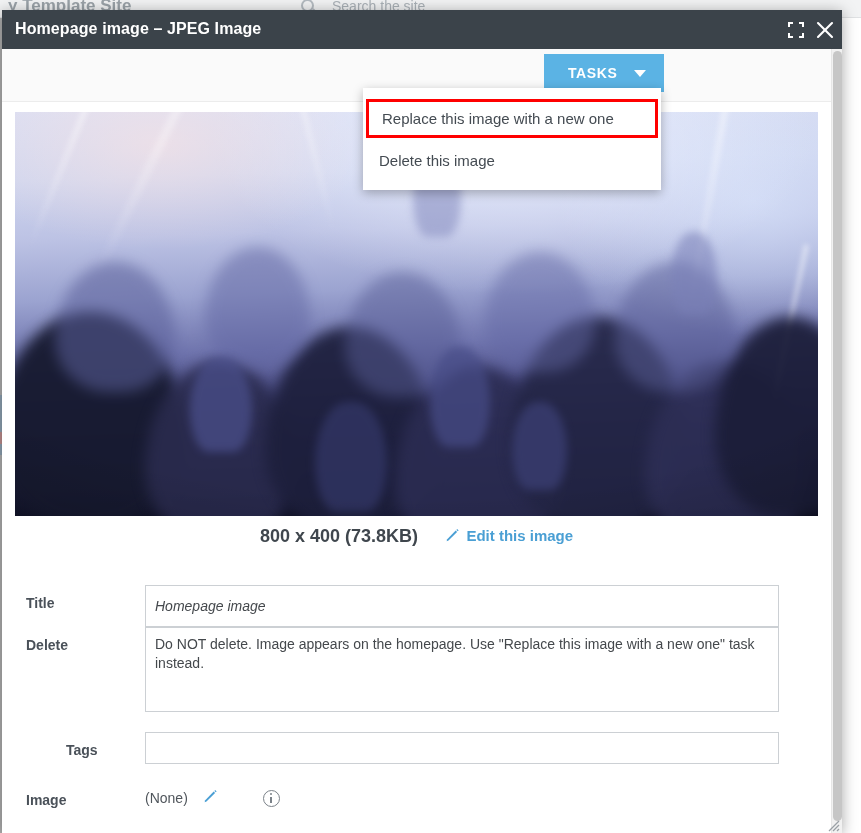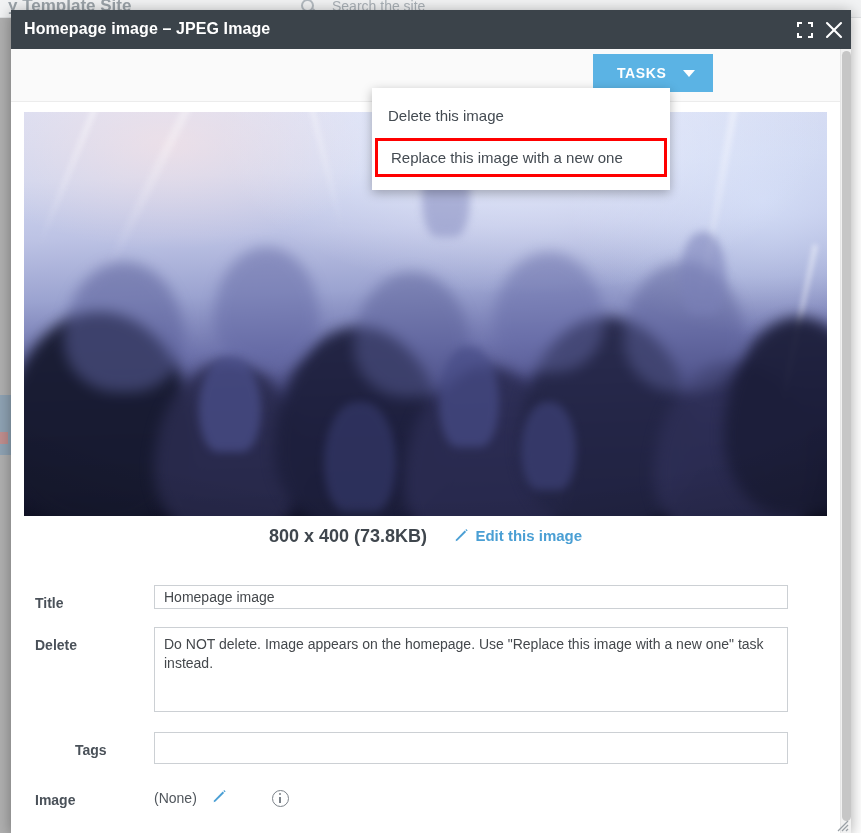--- a/index.html
+++ b/index.html
@@ -48,21 +48,21 @@
     background: #8fa3b4;
   }
   #bg-left-card2 {
     position: absolute; left: 0; top: 432px; width: 8px; height: 12px;
     background: #c08f8f;
   }
 
   
   #modal {
     position: absolute;
-    left: 11px; top: 10px;
+    left: 2px; top: 10px;
     width: 840px; height: 823px;
     background: #ffffff;
     box-shadow: 0 2px 14px rgba(0,0,0,.35);
     overflow: hidden;
   }
 
   
   #titlebar {
     position: absolute; left: 0; top: 0; width: 840px; height: 39px;
     background: #3b434a;
@@ -85,21 +85,20 @@
     position: absolute; left: 0; top: 39px; width: 829px; height: 53px;
     background: #fafafa;
     border-bottom: 1px solid #ececec;
   }
   #tasks-button {
     position: absolute; left: 542px; top: 5px;
     width: 120px; height: 38px;
     background: #5bb3e4;
     color: #ffffff;
     cursor: pointer;
-    margin-left: 40px;
   }
   #tasks-label {
     position: absolute; left: 24px; top: 11px;
     font-size: 14px; font-weight: bold; letter-spacing: .6px;
   }
   #tasks-caret {
     position: absolute; left: 90px; top: 16px;
     width: 0; height: 0;
     border-left: 6px solid transparent;
     border-right: 6px solid transparent;
@@ -209,21 +208,21 @@
 
   input.txt, textarea.txt {
     font-family: "Liberation Sans", sans-serif;
     font-size: 14px; color: #44484c;
     border: 1px solid #ccd0d4;
     background: #ffffff;
     padding: 7px 9px;
     outline: none;
     border-radius: 0;
   }
-  #title-input { width: 634px; height: 24px; }
+  #title-input { width: 634px; height: 42px; font-style: italic; }
   #caption-input {
     width: 634px; height: 85px;
     resize: none; line-height: 19px;
   }
   #tags-input { width: 634px; height: 32px; }
 
   #link-value {
     font-size: 14px; color: #50565c;
     vertical-align: middle;
   }
@@ -299,25 +298,25 @@
   </div>
 
   <div id="toolbar">
     <div id="tasks-button">
       <span id="tasks-label">TASKS</span>
       <span id="tasks-caret"></span>
     </div>
   </div>
 
   <div id="tasks-menu">
+    <div class="menu-item highlight">
+      <span>Replace this image with a new one</span>
+    </div>
     <div class="menu-item">
       <span>Delete this image</span>
-    </div>
-    <div class="menu-item highlight">
-      <span>Replace this image with a new one</span>
     </div>
   </div>
 
   <div id="image-frame">
     <div id="photo">
       <div class="ray" style="left:40px;  top:-10px; width:6px;  height:150px; transform:rotate(22deg);  opacity:.5;"></div>
       <div class="ray" style="left:120px; top:-20px; width:9px;  height:190px; transform:rotate(26deg);  opacity:.42;"></div>
       <div class="ray" style="left:300px; top:-10px; width:5px;  height:130px; transform:rotate(-14deg); opacity:.45;"></div>
       <div class="ray" style="left:690px; top:-14px; width:7px;  height:210px; transform:rotate(10deg);  opacity:.5;"></div>
       <div class="ray" style="left:762px; top:130px; width:5px;  height:260px; transform:rotate(12deg);  opacity:.55;"></div>

